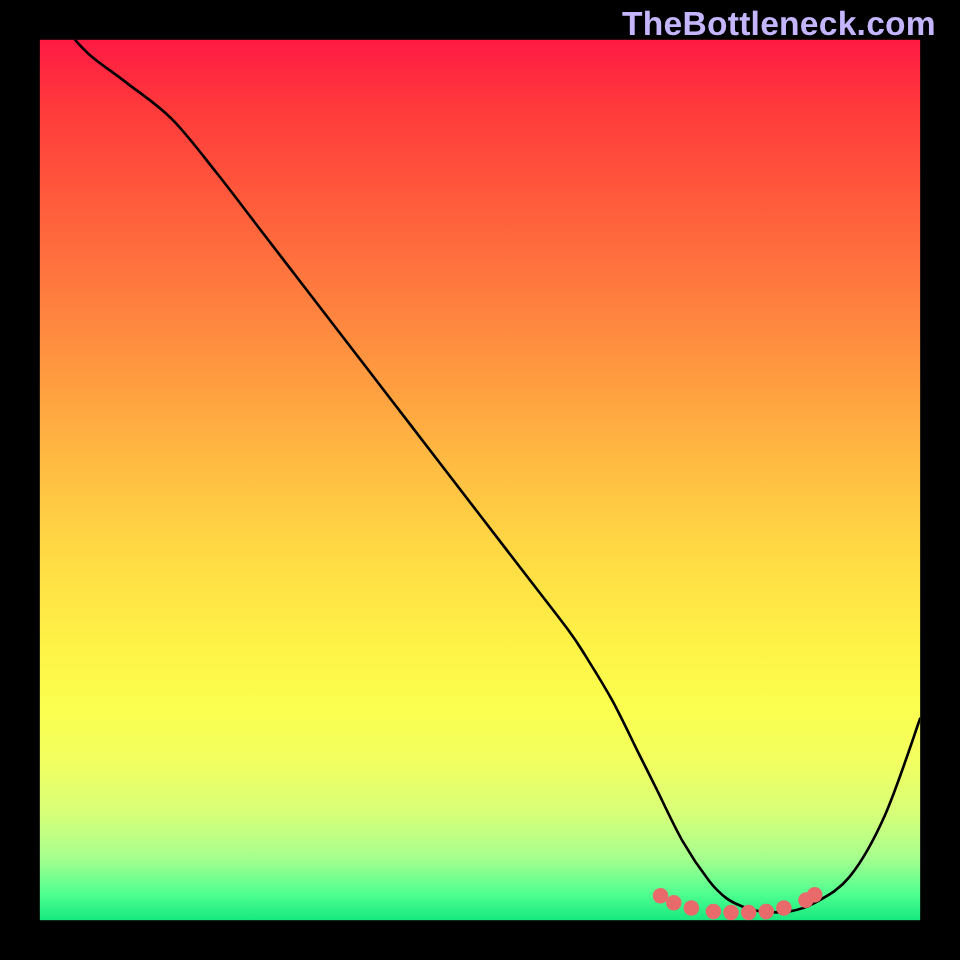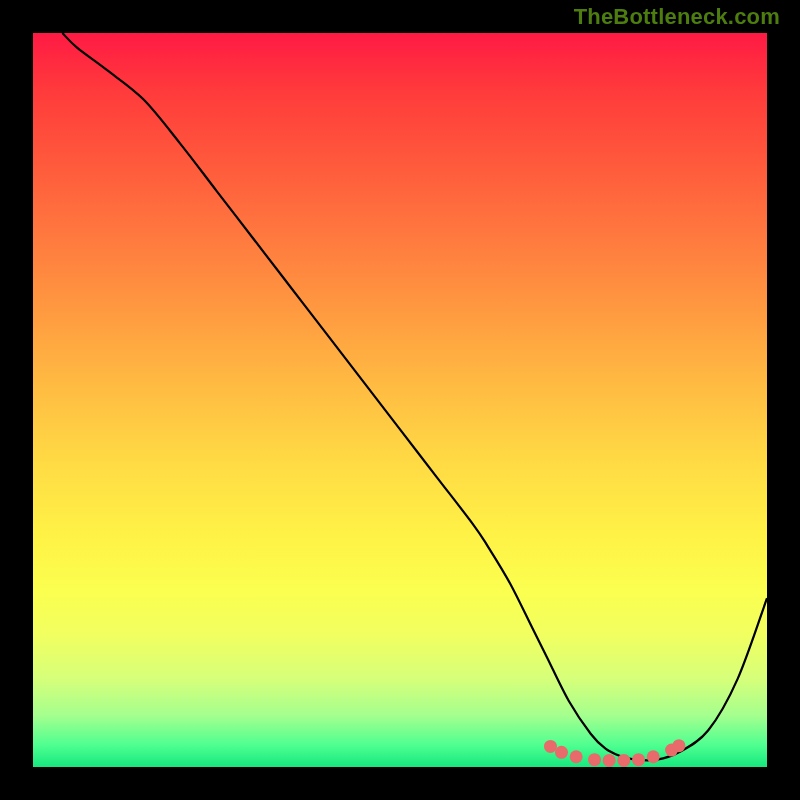--- a/index.html
+++ b/index.html
@@ -14,22 +14,22 @@
   .container {
     position: relative;
     width: 800px;
     height: 800px;
     background: #000000;
   }
   .watermark {
     position: absolute;
     top: 4px;
     right: 20px;
-    color: #4d7c0f;
-    font-size: 22px;
+    color: #c4b5fd;
+    font-size: 28px;
     font-weight: 600;
     letter-spacing: 0.2px;
     z-index: 10;
   }
   .plot-area {
     position: absolute;
     left: 33px;
     top: 33px;
     width: 734px;
     height: 734px;

